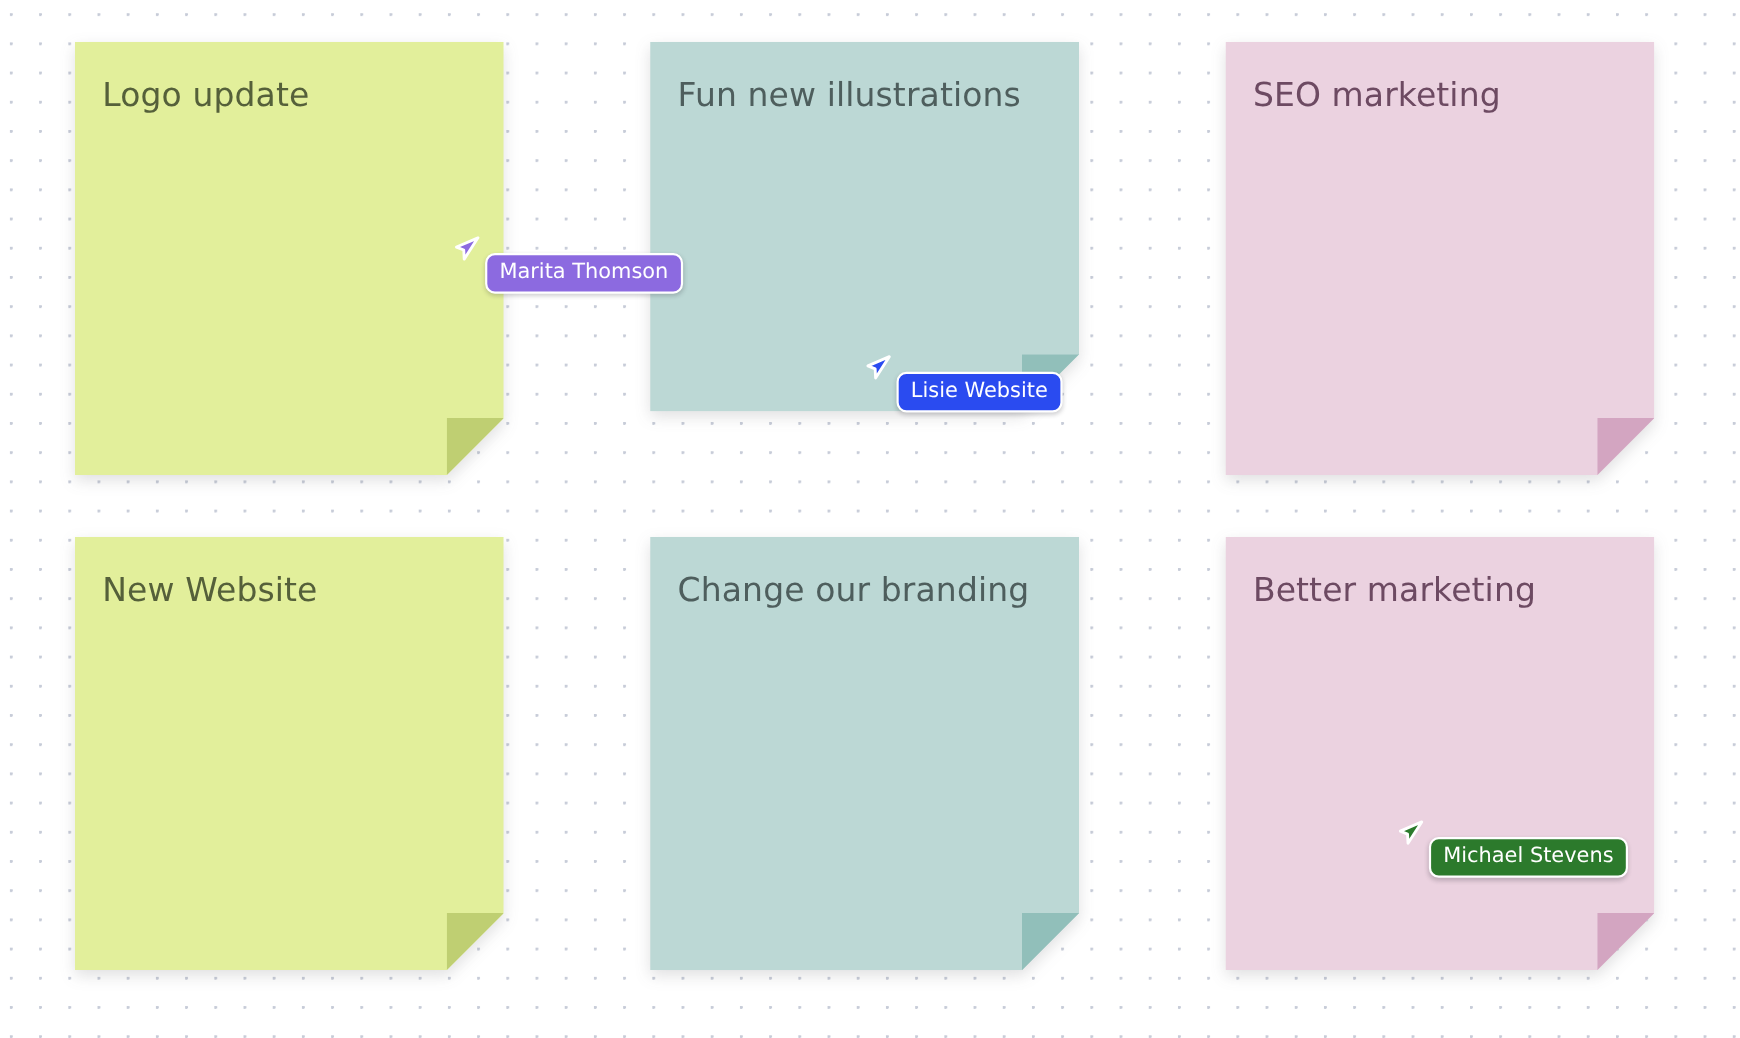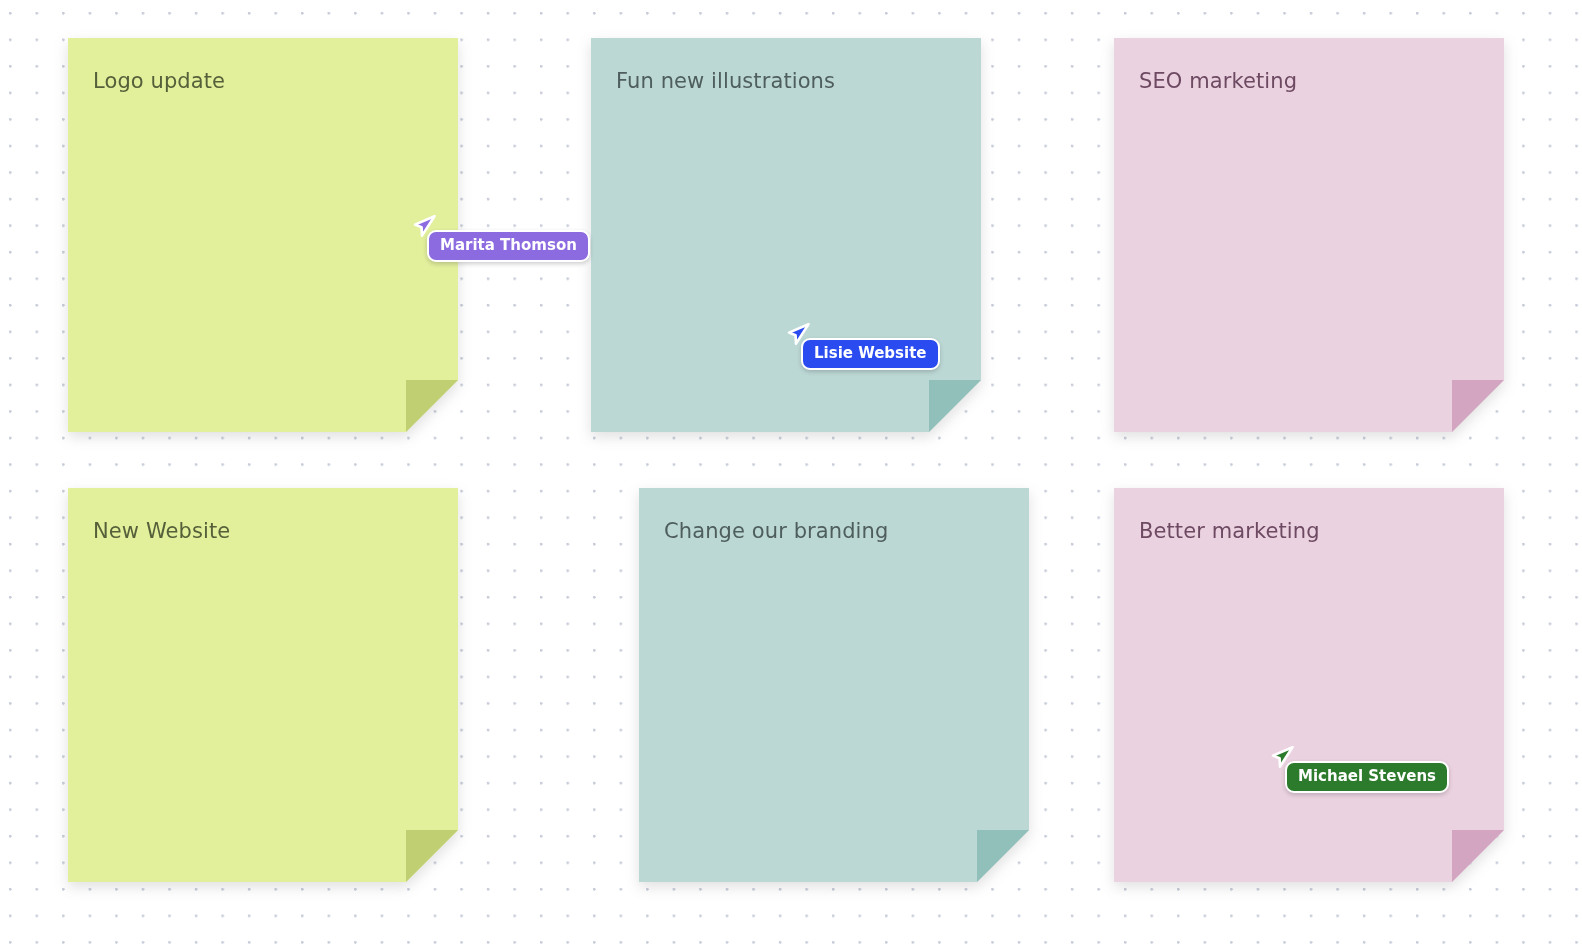--- a/index.html
+++ b/index.html
@@ -48,21 +48,21 @@
     height: 52px;
     background-color: var(--note-fold);
     clip-path: polygon(0 0, 100% 0, 0 100%);
   }
 
   .note-title {
     position: absolute;
     left: 25px;
     top: 30px;
     right: 22px;
-    font-size: 21px;
+    font-size: 30px;
     font-weight: 400;
     line-height: 1.25;
     letter-spacing: 0.1px;
     color: var(--note-fg);
     white-space: nowrap;
     pointer-events: none;
   }
 
   .note-textarea {
     position: absolute;
@@ -79,65 +79,65 @@
   }
   .cursor-arrow {
     position: absolute;
     left: 0;
     top: 0;
     width: 34px;
     height: 34px;
   }
   .cursor-label {
     position: absolute;
-    left: 18px;
+    left: 32px;
     top: 20px;
     display: inline-block;
     padding: 5px 11px 6px 11px;
     border-radius: 9px;
     border: 2.5px solid #ffffff;
     color: #ffffff;
-    font-size: 15px;
+    font-size: 19px;
     line-height: 1.15;
-    font-weight: 700;
+    font-weight: 400;
     white-space: nowrap;
     background-color: var(--cursor-color);
     box-shadow: 0 2px 4px rgba(40, 40, 50, 0.22);
   }
 </style>
 </head>
 <body>
 
 <div id="board">
   <div id="notes-layer">
       <div class="note" style="left: 68px; top: 38px; width: 390px; height: 394px; --note-bg: #e2ef9b; --note-fold: #bfcf72; --note-fg: #55603a;">
     <div class="note-body"></div>
     <div class="note-fold"></div>
     <div class="note-title">Logo update</div>
     <div class="note-textarea"></div>
   </div>
-      <div class="note" style="left: 591px; top: 38px; width: 390px; height: 394px; --note-bg: #bcd8d5; --note-fold: #91bfba; --note-fg: #4e5e5d;">
+      <div class="note" style="left: 591px; top: 38px; width: 390px; height: 336px; --note-bg: #bcd8d5; --note-fold: #91bfba; --note-fg: #4e5e5d;">
     <div class="note-body"></div>
     <div class="note-fold"></div>
     <div class="note-title">Fun new illustrations</div>
     <div class="note-textarea"></div>
   </div>
       <div class="note" style="left: 1114px; top: 38px; width: 390px; height: 394px; --note-bg: #ebd2e0; --note-fold: #d3a5c1; --note-fg: #6d4a62;">
     <div class="note-body"></div>
     <div class="note-fold"></div>
     <div class="note-title">SEO marketing</div>
     <div class="note-textarea"></div>
   </div>
       <div class="note" style="left: 68px; top: 488px; width: 390px; height: 394px; --note-bg: #e2ef9b; --note-fold: #bfcf72; --note-fg: #55603a;">
     <div class="note-body"></div>
     <div class="note-fold"></div>
     <div class="note-title">New Website</div>
     <div class="note-textarea"></div>
   </div>
-      <div class="note" style="left: 591px; top: 488px; width: 390px; height: 394px; margin-left: 48px; --note-bg: #bcd8d5; --note-fold: #91bfba; --note-fg: #4e5e5d;">
+      <div class="note" style="left: 591px; top: 488px; width: 390px; height: 394px; --note-bg: #bcd8d5; --note-fold: #91bfba; --note-fg: #4e5e5d;">
     <div class="note-body"></div>
     <div class="note-fold"></div>
     <div class="note-title">Change our branding</div>
     <div class="note-textarea"></div>
   </div>
       <div class="note" style="left: 1114px; top: 488px; width: 390px; height: 394px; padding-left: 11px; --note-bg: #ebd2e0; --note-fold: #d3a5c1; --note-fg: #6d4a62;">
     <div class="note-body"></div>
     <div class="note-fold"></div>
     <div class="note-title">Better marketing</div>
     <div class="note-textarea"></div>

